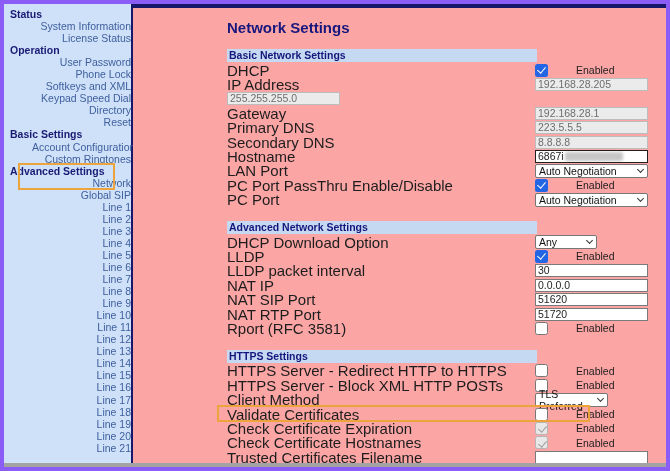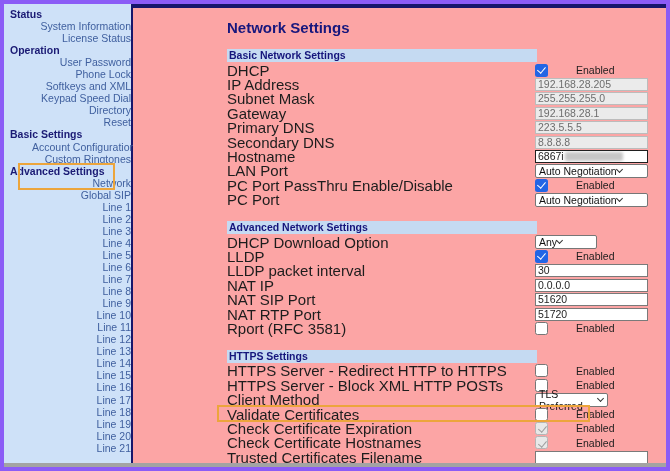--- a/index.html
+++ b/index.html
@@ -31,21 +31,21 @@
   .ctl { width:113px; flex:none; display:flex; align-items:center; }
 
   .ti { width:113px; height:13px; border:1px solid #7a7a7a; background:#fff; color:#1d1d1d;
         font-size:10.5px; line-height:11px; padding:0 2px; display:flex; align-items:center; overflow:hidden; }
   .ti.disabled { background:#ebebeb; border-color:#bcbcbc; color:#6d6d6d; }
   .ti.strong { border:1.5px solid #1f1f1f; }
   .redacted { display:inline-block; width:58px; height:9px; background:#c6c6c6;
               filter:blur(1.5px); margin-left:1px; border-radius:2px; }
 
   .sel { height:14px; border:1px solid #767676; border-radius:2px; background:#fff; color:#111;
-         font-size:10.5px; display:flex; align-items:center; justify-content:flex-start;
+         font-size:10.5px; display:flex; align-items:center; justify-content:space-between;
          padding:0 4px 0 3px; cursor:pointer; }
   .sel.lg { width:113px; } .sel.md { width:73px; } .sel.sm { width:62px; }
   .chev { width:5px; height:5px; border-right:1.5px solid #333; border-bottom:1.5px solid #333;
           transform:rotate(45deg); margin-top:-3px; flex:none; }
 
   .cb { width:13px; height:13px; border-radius:2.5px; flex:none; margin-right:4px; position:relative; }
   .cb.unchecked { background:#fff; border:1px solid #767676; }
   .cb.checked { background:var(--cb-blue,#2265e5); }
   .cb.checked::after { content:""; position:absolute; left:4px; top:1.5px; width:3.5px; height:7px;
           border-right:1.8px solid #fff; border-bottom:1.8px solid #fff; transform:rotate(40deg); }
@@ -117,21 +117,20 @@
           </div>
           <div class="row">
             <div class="lbl">IP Address</div>
             <div class="ctl">
               <div class="ti disabled">
                 <span>192.168.28.205</span>
               </div>
             </div>
           </div>
           <div class="row">
-            <div class="lbl">Subnet Mask</div>
             <div class="ctl">
               <div class="ti disabled">
                 <span>255.255.255.0</span>
               </div>
             </div>
           </div>
           <div class="row">
             <div class="lbl">Gateway</div>
             <div class="ctl">
               <div class="ti disabled">

